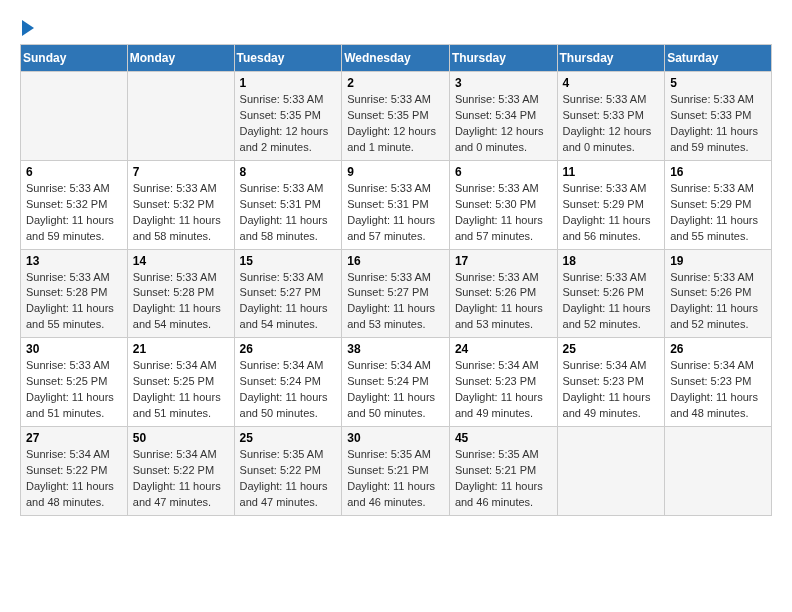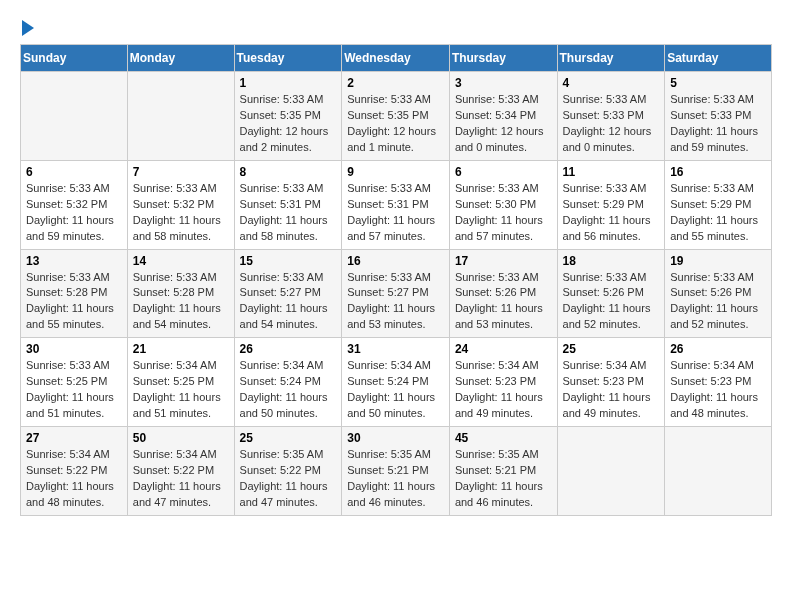--- a/index.html
+++ b/index.html
@@ -214,21 +214,21 @@
         </td>
         <td>
           <span class="day-num">21</span>
           <div class="day-detail">Sunrise: 5:34 AM<br>Sunset: 5:25 PM<br>Daylight: 11 hours<br>and 51 minutes.</div>
         </td>
         <td>
           <span class="day-num">26</span>
           <div class="day-detail">Sunrise: 5:34 AM<br>Sunset: 5:24 PM<br>Daylight: 11 hours<br>and 50 minutes.</div>
         </td>
         <td>
-          <span class="day-num">31</span>
+          <span class="day-num">38</span>
           <div class="day-detail">Sunrise: 5:34 AM<br>Sunset: 5:24 PM<br>Daylight: 11 hours<br>and 50 minutes.</div>
         </td>
         <td>
           <span class="day-num">24</span>
           <div class="day-detail">Sunrise: 5:34 AM<br>Sunset: 5:23 PM<br>Daylight: 11 hours<br>and 49 minutes.</div>
         </td>
         <td>
           <span class="day-num">25</span>
           <div class="day-detail">Sunrise: 5:34 AM<br>Sunset: 5:23 PM<br>Daylight: 11 hours<br>and 49 minutes.</div>
         </td>

